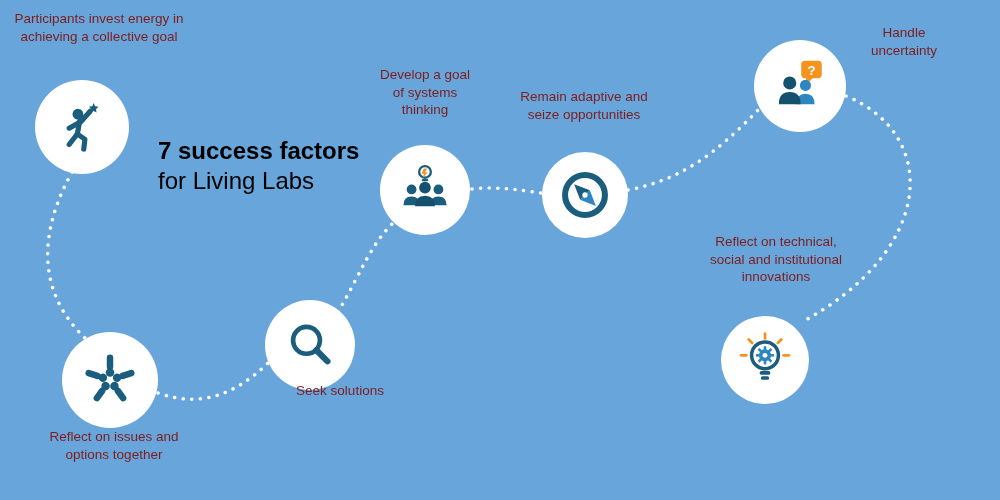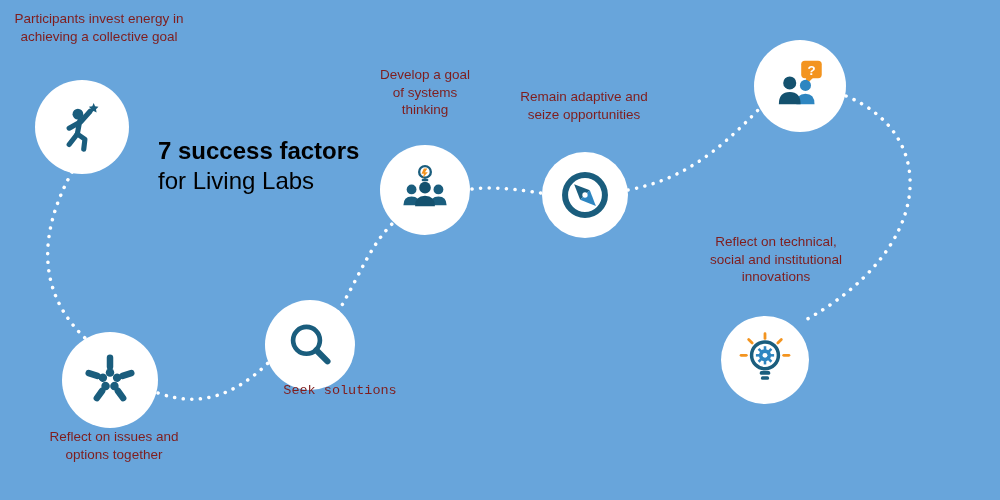--- a/index.html
+++ b/index.html
@@ -30,21 +30,21 @@
   .label {
     position: absolute;
     text-align: center;
     color: #7f1d1d;
     font-size: 13.5px;
     line-height: 1.3;
     font-weight: 500;
   }
   .l1 { left: 10px;  top: 10px;  width: 178px; }
   .l2 { left: 38px;  top: 428px; width: 152px; }
-  .l3 { left: 275px; top: 382px; width: 130px; font-family: Liberation Mono, monospace; }
+  .l3 { left: 275px; top: 382px; width: 130px; }
   .l4 { left: 379px; top: 66px;  width: 92px; }
   .l5 { left: 518px; top: 88px;  width: 132px; text-align: center; }
   .l6 { left: 856px; top: 24px;  width: 96px; }
   .l7 { left: 705px; top: 233px; width: 142px; }
   .title {
     position: absolute;
     left: 158px;
     top: 136px;
     width: 220px;
     font-size: 24px;
@@ -208,15 +208,16 @@
         <rect x="20.5" y="38" width="7" height="3" rx="1.4"></rect>
       </g>
     </svg>
   </div>
 
   <div class="label l1">Participants invest energy in achieving a collective goal</div>
   <div class="label l2">Reflect on issues and options together</div>
   <div class="label l3">Seek solutions</div>
   <div class="label l4">Develop a goal of systems thinking</div>
   <div class="label l5">Remain adaptive and seize opportunities</div>
+  <div class="label l6">Handle uncertainty</div>
   <div class="label l7">Reflect on technical, social and institutional innovations</div>
 
 </div>
 
 </body></html>

